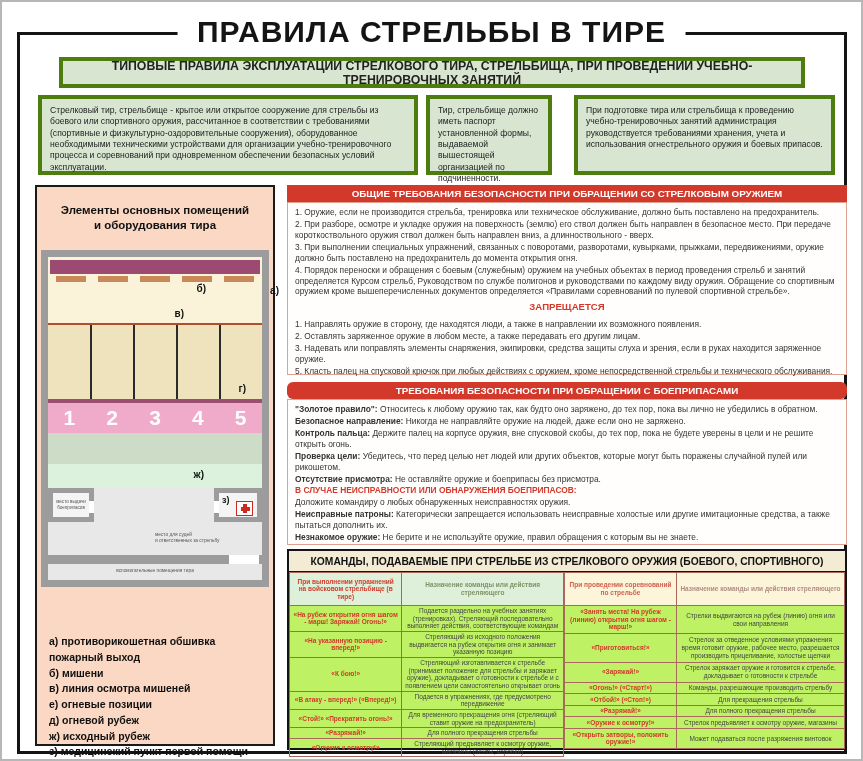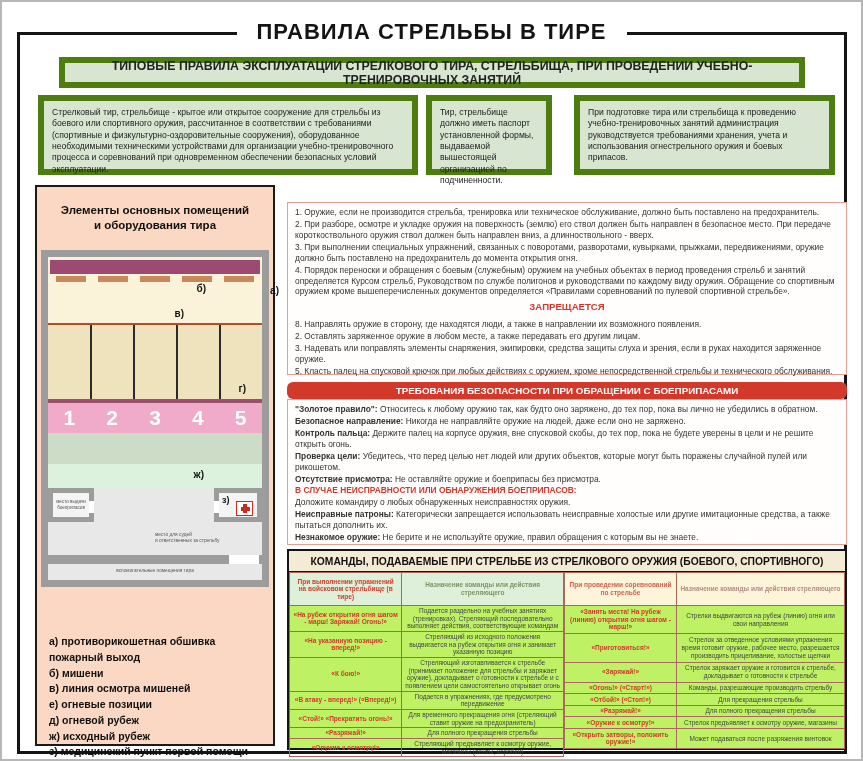--- a/index.html
+++ b/index.html
@@ -1,21 +1,21 @@
 <!DOCTYPE html>
 <html><head>
 <meta charset="utf-8">
 <style>
   html,body{margin:0;padding:0;background:#e9e9e9;}
   .page{position:relative;width:863px;height:761px;background:#ffffff;border:2px solid #b7b7b7;
         box-sizing:border-box;font-family:"Liberation Sans",sans-serif;overflow:hidden;}
   .frame{position:absolute;left:15px;top:30px;width:830px;height:722px;border:3px solid #141414;box-sizing:border-box;}
   .main-title{position:absolute;top:11px;left:50%;transform:translateX(-50%);background:#fff;
-        padding:0 20px;font-size:22px;line-height:38px;font-weight:bold;letter-spacing:1px;color:#141414;white-space:nowrap;z-index:3;}
-  .greenbox{position:absolute;background:#d8e5d1;border:6px solid #4d7c0f;box-sizing:border-box;color:#222;}
+        padding:0 20px;font-size:30px;line-height:38px;font-weight:bold;letter-spacing:1px;color:#141414;white-space:nowrap;z-index:3;}
+  .greenbox{position:absolute;background:#d8e5d1;border:4px solid #4d7c0f;box-sizing:border-box;color:#222;}
   .subtitle{left:57px;top:55px;width:746px;height:31px;display:flex;align-items:center;justify-content:center;
         font-weight:bold;font-size:12.3px;text-align:center;}
   .intro{top:93px;height:80px;padding:6px 8px;font-size:8.6px;line-height:1.32;}
   .intro1{left:36px;width:380px;}
   .intro2{left:424px;width:126px;}
   .intro3{left:572px;width:261px;}
 
   
   .panel{position:absolute;left:33px;top:183px;width:240px;height:561px;background:#fbd8c3;
         border:2px solid #1a1a1a;box-sizing:border-box;}
@@ -169,27 +169,28 @@
       <div>а) противорикошетная обшивка пожарный выход</div>
       <div>б) мишени</div>
       <div>в) линия осмотра мишеней</div>
       <div>е) огневые позиции</div>
       <div>д) огневой рубеж</div>
       <div>ж) исходный рубеж</div>
       <div>з) медицинский пункт первой помощи</div>
     </div>
   </div>
 
+  <div class="rcol-bar bar1">ОБЩИЕ ТРЕБОВАНИЯ БЕЗОПАСНОСТИ ПРИ ОБРАЩЕНИИ СО СТРЕЛКОВЫМ ОРУЖИЕМ</div>
   <div class="contentbox cbox1">
     <p>1. Оружие, если не производится стрельба, тренировка или техническое обслуживание, должно быть поставлено на предохранитель.</p>
     <p>2. При разборе, осмотре и укладке оружия на поверхность (землю) его ствол должен быть направлен в безопасное место. При передаче короткоствольного оружия ствол должен быть направлен вниз, а длинноствольного - вверх.</p>
     <p>3. При выполнении специальных упражнений, связанных с поворотами, разворотами, кувырками, прыжками, передвижениями, оружие должно быть поставлено на предохранитель до момента открытия огня.</p>
     <p>4. Порядок переноски и обращения с боевым (служебным) оружием на учебных объектах в период проведения стрельб и занятий определяется Курсом стрельб, Руководством по службе полигонов и руководствами по каждому виду оружия. Обращение со спортивным оружием кроме вышеперечисленных  документов определяется «Правилами соревнований по пулевой спортивной стрельбе».</p>
     <p class="forbidden">ЗАПРЕЩАЕТСЯ</p>
-    <p>8.  Направлять оружие в сторону, где находятся люди, а также в направлении их возможного появления.</p>
+    <p>1.  Направлять оружие в сторону, где находятся люди, а также в направлении их возможного появления.</p>
     <p>2.  Оставлять заряженное оружие в любом месте, а также передавать его другим лицам.</p>
     <p>3.  Надевать или поправлять элементы снаряжения, экипировки, средства защиты слуха и зрения, если в руках находится заряженное оружие.</p>
     <p>5.  Класть палец на спусковой крючок при любых действиях с оружием, кроме непосредственной стрельбы и технического обслуживания.</p>
   </div>
 
   <div class="rcol-bar bar2">ТРЕБОВАНИЯ БЕЗОПАСНОСТИ ПРИ ОБРАЩЕНИИ С БОЕПРИПАСАМИ</div>
   <div class="contentbox cbox2">
     <p><b>"Золотое правило":</b> <span>Относитесь к любому оружию так, как будто оно заряжено, до тех пор, пока вы лично не убедились в обратном.</span></p>
     <p><b>Безопасное направление:</b> <span>Никогда не направляйте оружие на людей, даже если оно не заряжено.</span></p>
     <p><b>Контроль пальца:</b> <span>Держите палец на корпусе оружия, вне спусковой скобы, до тех пор, пока не будете уверены в цели и не решите открыть огонь.</span></p>

